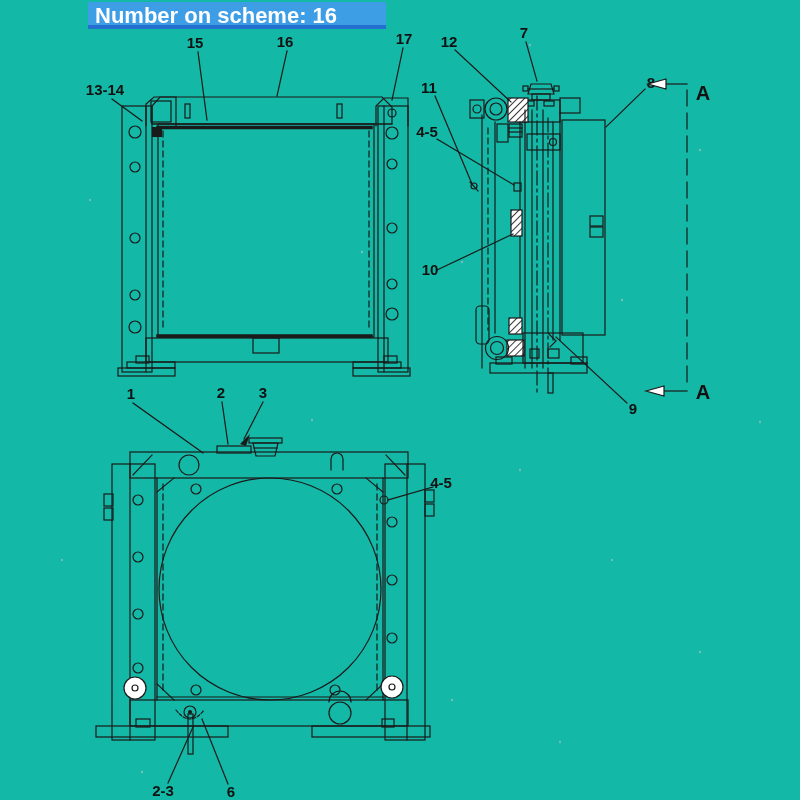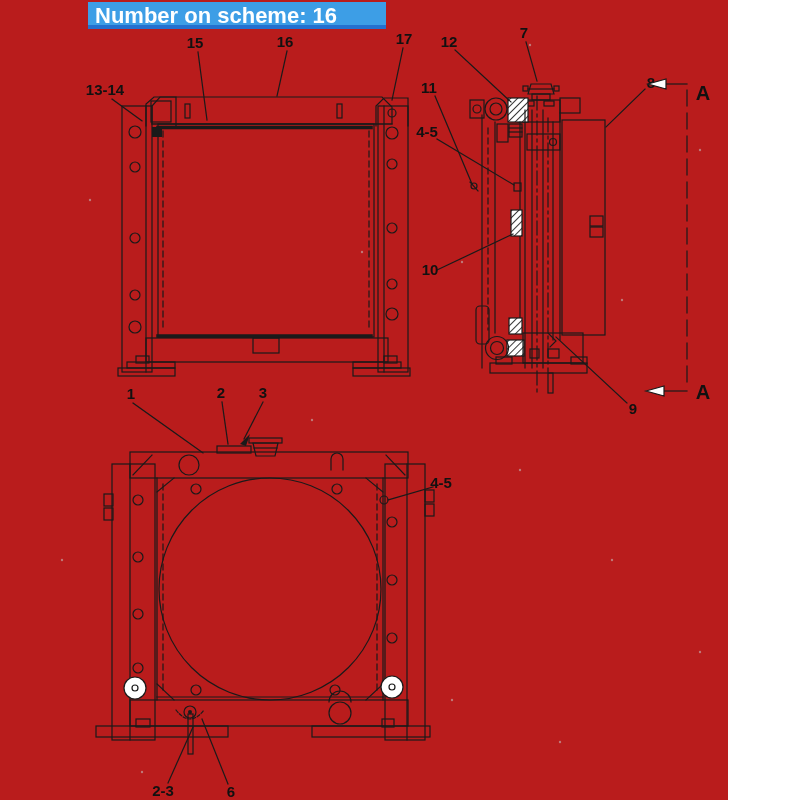--- a/index.html
+++ b/index.html
@@ -1,16 +1,16 @@
 <!DOCTYPE html>
 <html><head>
 <meta charset="utf-8">
 <style>
   html,body{margin:0;padding:0;background:#fff;}
-  .stage{position:relative;width:728px;height:800px;background:#b91c1c;overflow:hidden;
+  .stage{position:relative;width:800px;height:800px;background:#14b8a6;overflow:hidden;
          font-family:"Liberation Sans", sans-serif;}
   .title-bar{position:absolute;left:88px;top:2px;width:298px;height:27px;
              background:#3d9ee6;border-bottom:4px solid #2470cf;color:#ffffff;
              font-size:22px;font-weight:bold;line-height:27px;padding-left:7px;
              box-sizing:border-box;white-space:nowrap;letter-spacing:0px;}
   svg{position:absolute;left:0;top:0;}
   .ln{stroke:#1a1a1a;stroke-width:1.2;fill:none;stroke-linecap:square;}
   .fill{fill:#1a1a1a;stroke:none;}
   .wht{fill:#ffffff;stroke:#1a1a1a;stroke-width:1.2;}
   .lbl{font:bold 15px "Liberation Sans", sans-serif;fill:#111;stroke:none;text-anchor:middle;}

